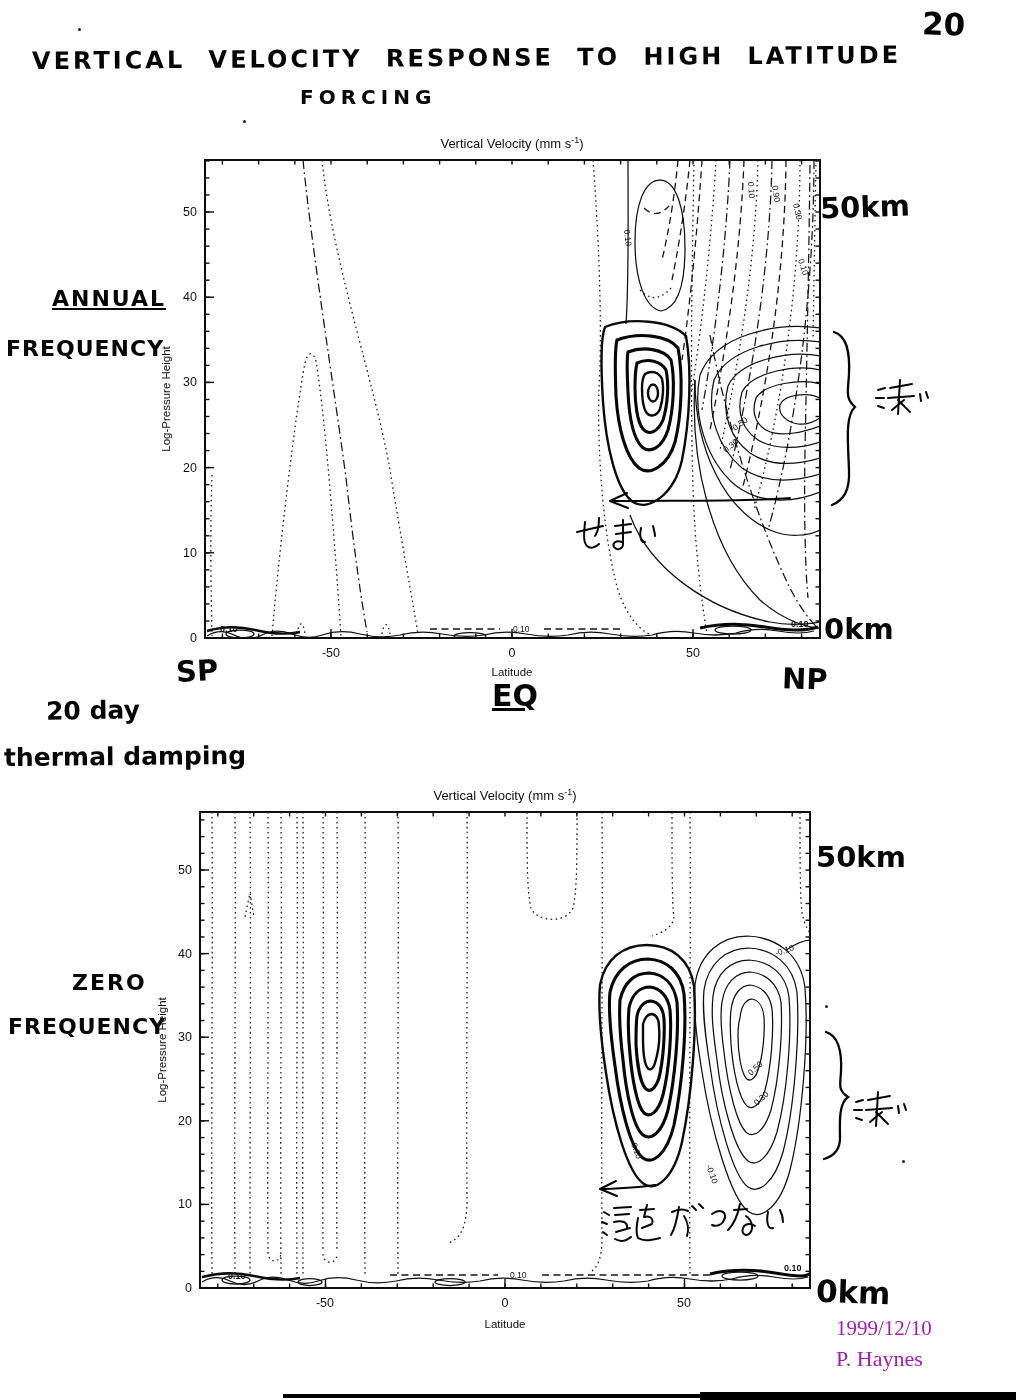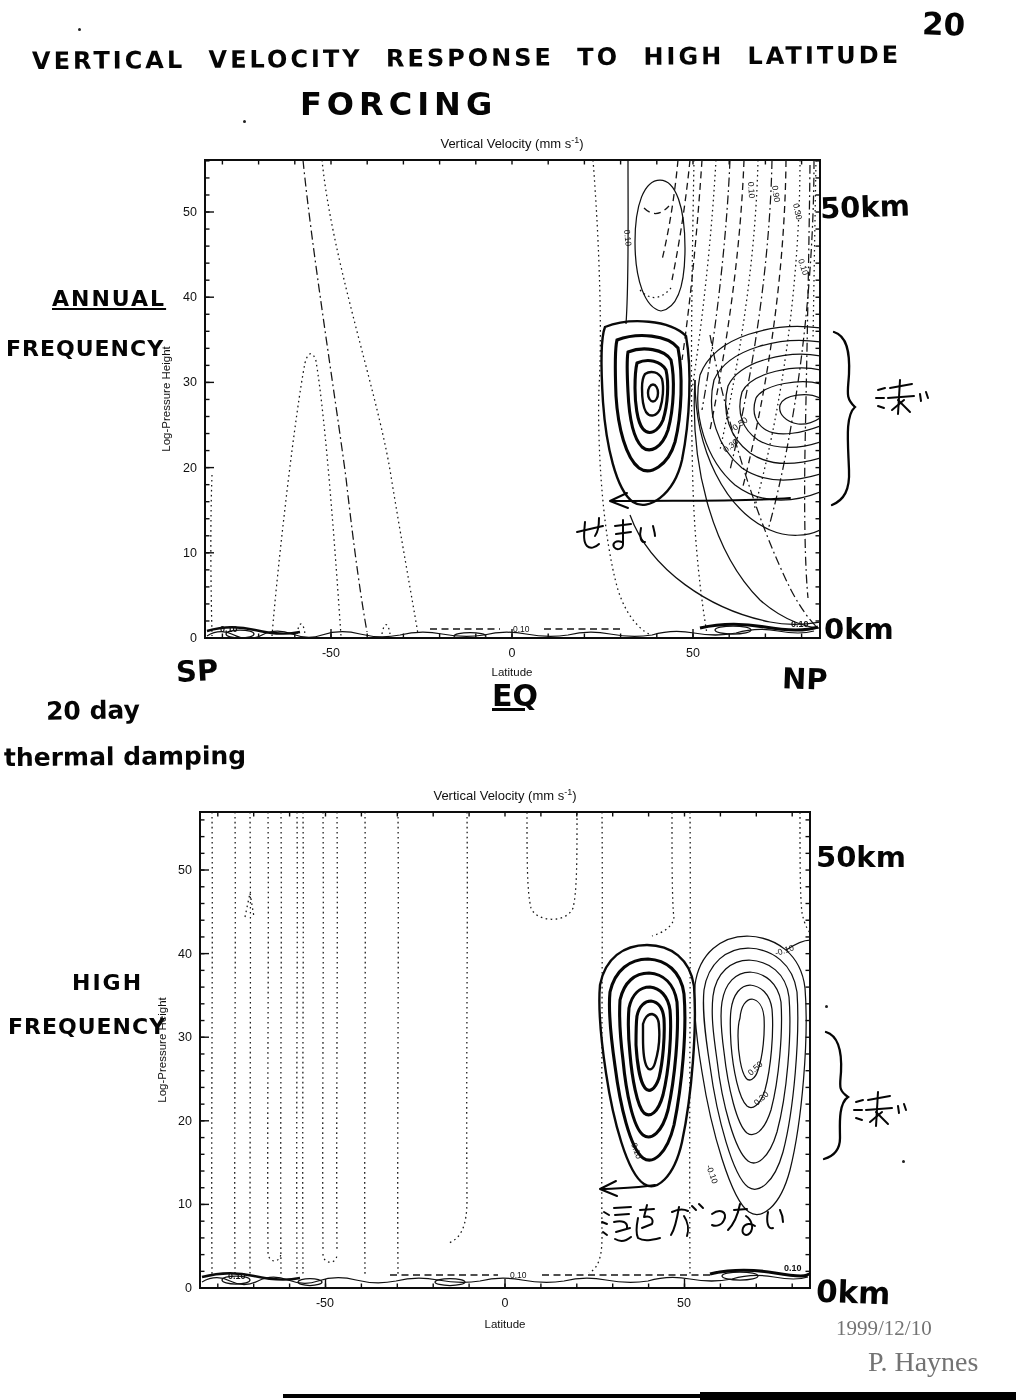--- a/index.html
+++ b/index.html
@@ -1,20 +1,20 @@
 <!DOCTYPE html>
 <html><head>
 <meta charset="utf-8">
 <style>
   html,body{margin:0;padding:0;background:#777;}
   .page{position:relative;width:1016px;height:1400px;background:#ffffff;overflow:hidden;
         font-family:"Liberation Sans",sans-serif;color:#000;}
   .hand{position:absolute;font-family:"DejaVu Sans",sans-serif;font-weight:700;
         white-space:nowrap;color:#050505;}
-  .serif{position:absolute;font-family:"Liberation Serif",serif;color:#737373;white-space:nowrap;}
+  .serif{position:absolute;font-family:"Liberation Serif",serif;color:#a21caf;white-space:nowrap;}
   svg{position:absolute;overflow:visible;}
   svg text{font-family:"Liberation Sans",sans-serif;fill:#101010;}
   .ax{stroke:#0d0d0d;stroke-width:2;fill:none;}
   .dot{stroke:#151515;stroke-width:1.25;fill:none;stroke-dasharray:1.6 3.4;}
   .da{stroke:#151515;stroke-width:1.3;fill:none;stroke-dasharray:7 4.5;}
   .dd{stroke:#151515;stroke-width:1.25;fill:none;stroke-dasharray:9 3.5 1.8 3.5;}
   .s1{stroke:#101010;stroke-width:1.25;fill:none;}
   .s2{stroke:#0a0a0a;stroke-width:2.4;fill:none;}
   .s3{stroke:#060606;stroke-width:3.1;fill:none;}
   .ink{stroke:#050505;stroke-width:2;fill:none;stroke-linecap:round;stroke-linejoin:round;}
@@ -24,42 +24,42 @@
   .speck{position:absolute;background:#222;border-radius:50%;}
   .bar{position:absolute;background:#000;}
 </style>
 </head>
 <body>
 
 <div class="page">
 
   <div class="hand" style="left:922px;top:6px;font-size:31px;transform:rotate(2deg);">20</div>
   <div class="hand" style="left:32px;top:44px;font-size:24px;letter-spacing:3px;word-spacing:12px;transform:rotate(-0.4deg);">VERTICAL VELOCITY RESPONSE TO HIGH LATITUDE</div>
-  <div class="hand" style="left:300px;top:85px;font-size:32px;letter-spacing:5px;">FORCING</div>
+  <div class="hand" style="left:300px;top:85px;font-size:20px;letter-spacing:5px;">FORCING</div>
 
   <div class="hand" style="left:52px;top:286px;font-size:22px;letter-spacing:2px;text-decoration:underline;">ANNUAL</div>
   <div class="hand" style="left:6px;top:336px;font-size:22px;letter-spacing:1px;">FREQUENCY</div>
 
   <div class="hand" style="left:46px;top:696px;font-size:25px;transform:rotate(-1deg);">20 day</div>
   <div class="hand" style="left:4px;top:742px;font-size:25px;transform:rotate(-0.5deg);">thermal damping</div>
 
-  <div class="hand" style="left:72px;top:970px;font-size:22px;letter-spacing:2px;">HIGH</div>
+  <div class="hand" style="left:72px;top:970px;font-size:22px;letter-spacing:2px;">ZERO</div>
   <div class="hand" style="left:8px;top:1014px;font-size:22px;letter-spacing:1px;">FREQUENCY</div>
 
   <div class="hand" style="left:176px;top:654px;font-size:29px;transform:rotate(-3deg);">SP</div>
   <div class="hand" style="left:492px;top:678px;font-size:30px;text-decoration:underline;">EQ</div>
   <div class="hand" style="left:782px;top:662px;font-size:29px;transform:rotate(2deg);">NP</div>
 
   <div class="hand" style="left:820px;top:190px;font-size:29px;transform:rotate(-2deg);">50km</div>
   <div class="hand" style="left:824px;top:612px;font-size:29px;">0km</div>
   <div class="hand" style="left:816px;top:840px;font-size:29px;">50km</div>
   <div class="hand" style="left:816px;top:1274px;font-size:31px;transform:rotate(2deg);">0km</div>
 
   <div class="serif" style="left:836px;top:1316px;font-size:21px;">1999/12/10</div>
-  <div class="serif" style="left:836px;top:1346px;font-size:28px;margin-left:32px;">P. Haynes</div>
+  <div class="serif" style="left:836px;top:1346px;font-size:22px;">P. Haynes</div>
 
   <svg style="left:150px;top:130px;" width="780" height="580" viewBox="0 0 780 580">
     <defs>
         <clipPath id="clip1">
           <rect x="55" y="30" width="615" height="478"></rect>
         </clipPath>
       </defs>
 
     <text x="362" y="18" text-anchor="middle" font-size="13">
       <tspan>Vertical Velocity (mm s</tspan><tspan baseline-shift="super" font-size="9">-1</tspan><tspan>)</tspan>

